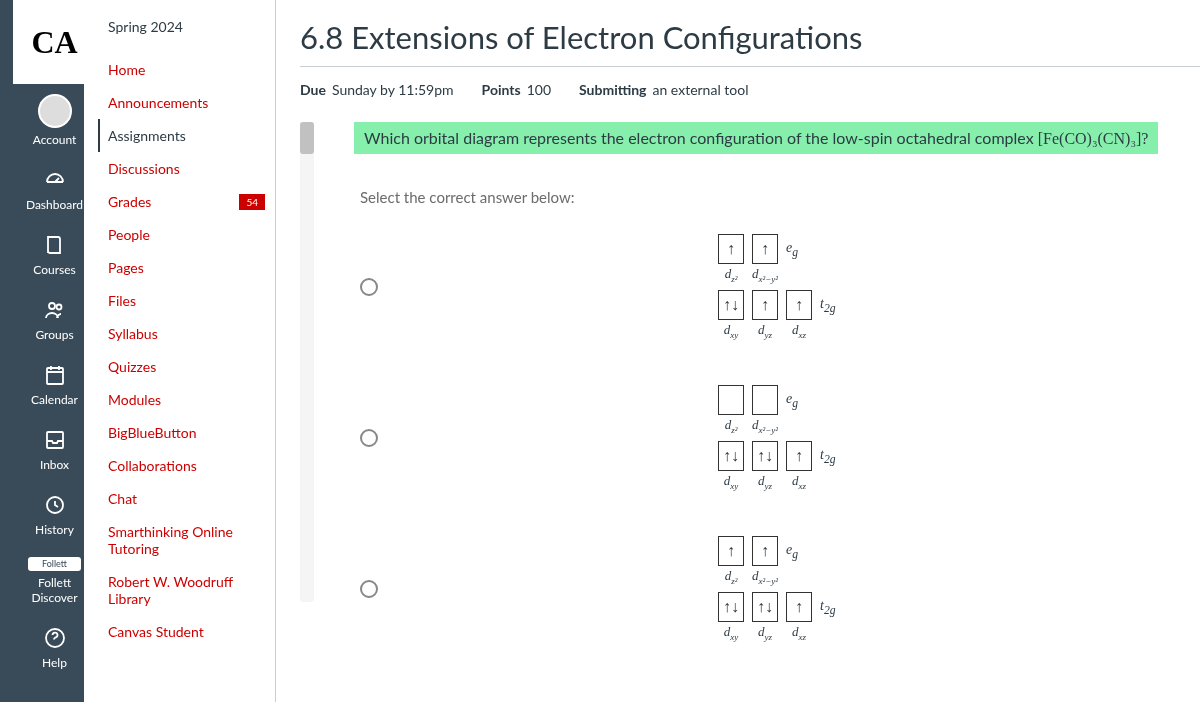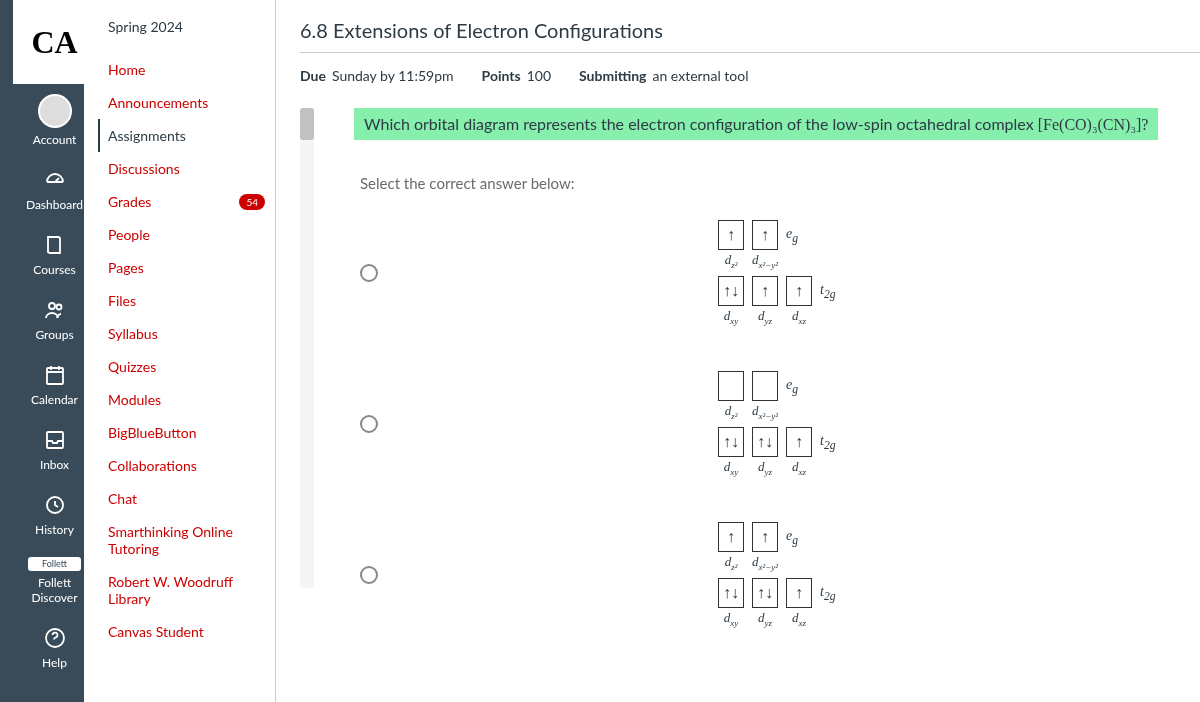--- a/index.html
+++ b/index.html
@@ -13,25 +13,25 @@
 .nav-item { width: 84px; padding: 10px 4px; display: flex; flex-direction: column; align-items: center; gap: 4px; font-size: 12px; cursor: pointer; text-align: center; }
 .nav-icon { width: 26px; height: 26px; display: flex; align-items: center; justify-content: center; }
 .nav-icon svg { width: 24px; height: 24px; stroke: currentColor; fill: none; stroke-width: 1.8; }
 .avatar-circle { width: 34px; height: 34px; border-radius: 50%; background: #ddd; border: 2px solid #fff; overflow: hidden; }
 
 
 .course-nav { width: 192px; border-right: 1px solid #C7CDD1; padding: 18px 0px 0 24px; overflow-y: auto; }
 .term-title { font-size: 14px; color: #2D3B45; margin-bottom: 18px; }
 .course-nav a { display: block; padding: 8px 0; color: #cc0000; text-decoration: none; font-size: 14px; cursor: pointer; position: relative; }
 .course-nav a.active { color: #2D3B45; border-left: 2px solid #2D3B45; padding-left: 8px; margin-left: -10px; font-weight: 400; }
-.badge { background: #cc0000; color: #fff; border-radius: 8px; font-size: 10px; padding: 2px 7px; position: absolute; right: 10px; top: 9px; }
+.badge { background: #cc0000; color: #fff; border-radius: 0; font-size: 10px; padding: 2px 7px; position: absolute; right: 10px; top: 9px; }
 
 
 .content { flex: 1; padding: 18px 0 0 24px; overflow-y: auto; }
-.page-title { font-size: 20px; font-weight: 400; margin-bottom: 10px; color: #2D3B45; }
+.page-title { font-size: 31px; font-weight: 400; margin-bottom: 10px; color: #2D3B45; }
 .hr { border: none; border-top: 1px solid #C7CDD1; margin: 10px 0 14px 0; }
 .meta { display: flex; gap: 28px; font-size: 14px; margin-bottom: 24px; }
 .meta b { font-weight: 700; margin-right: 6px; }
 .meta .val { color: #2D3B45; }
 
 .tool-wrap { display: flex; }
 .scrollbar-track { width: 14px; height: 480px; background: #f5f5f5; margin-right: 40px; border-radius: 3px; position: relative; }
 .scrollbar-thumb { position: absolute; top: 0; width: 14px; height: 32px; background: #c1c1c1; border-radius: 3px; }
 
 .tool { flex: 1; }

